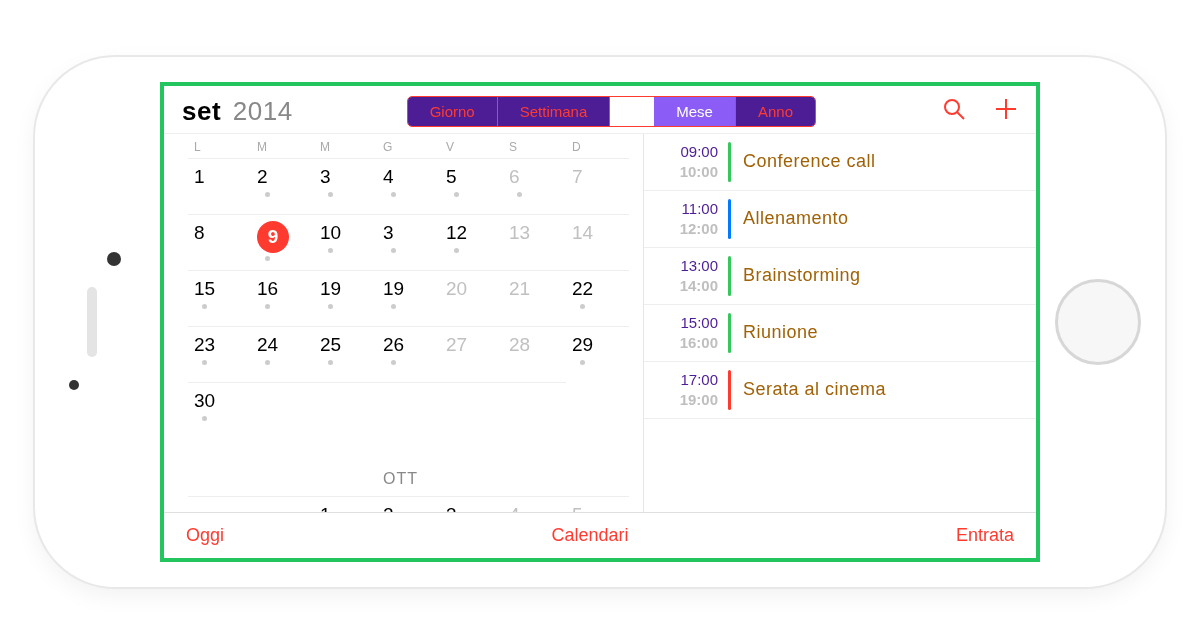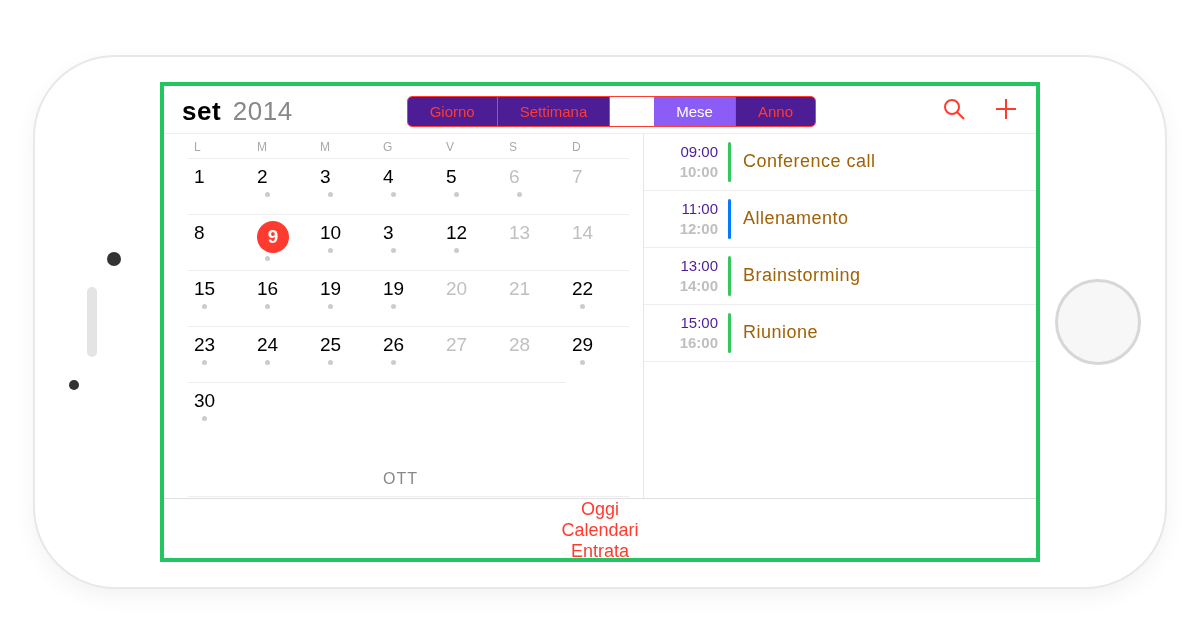--- a/index.html
+++ b/index.html
@@ -154,24 +154,23 @@
   .event .times .start { color: #4c1d95; }
   .event .times .end { color: #bfbfbf; font-weight: bold; }
   .event .bar { width: 3px; border-radius: 2px; }
   .event .title { margin-left: 12px; font-size: 18px; color: #a16207; align-self: center; }
 
   
   .footer {
     display: flex;
     justify-content: space-between;
     align-items: center;
-    height: 60px;
+    height: 46px;
     border-top: 1px solid #e0e0e0;
     padding: 0 22px;
-    flex-direction: column;
   }
   .footer button {
     background: none; border: none; color: #ff3b30;
     font-size: 18px; cursor: pointer;
   }
 </style>
 </head>
 <body>
 
 <div class="phone">
@@ -402,20 +401,28 @@
             <div class="title">Brainstorming</div>
           </div>
           <div class="event">
             <div class="times">
               <div class="start">15:00</div>
               <div class="end">16:00</div>
             </div>
             <div class="bar" style="background: rgb(52, 199, 89);"></div>
             <div class="title">Riunione</div>
           </div>
+          <div class="event">
+            <div class="times">
+              <div class="start">17:00</div>
+              <div class="end">19:00</div>
+            </div>
+            <div class="bar" style="background: rgb(255, 59, 48);"></div>
+            <div class="title">Serata al cinema</div>
+          </div>
         </div>
     </div>
 
     <div class="footer">
       <button>Oggi</button>
       <button>Calendari</button>
       <button>Entrata</button>
     </div>
 
   </div>

